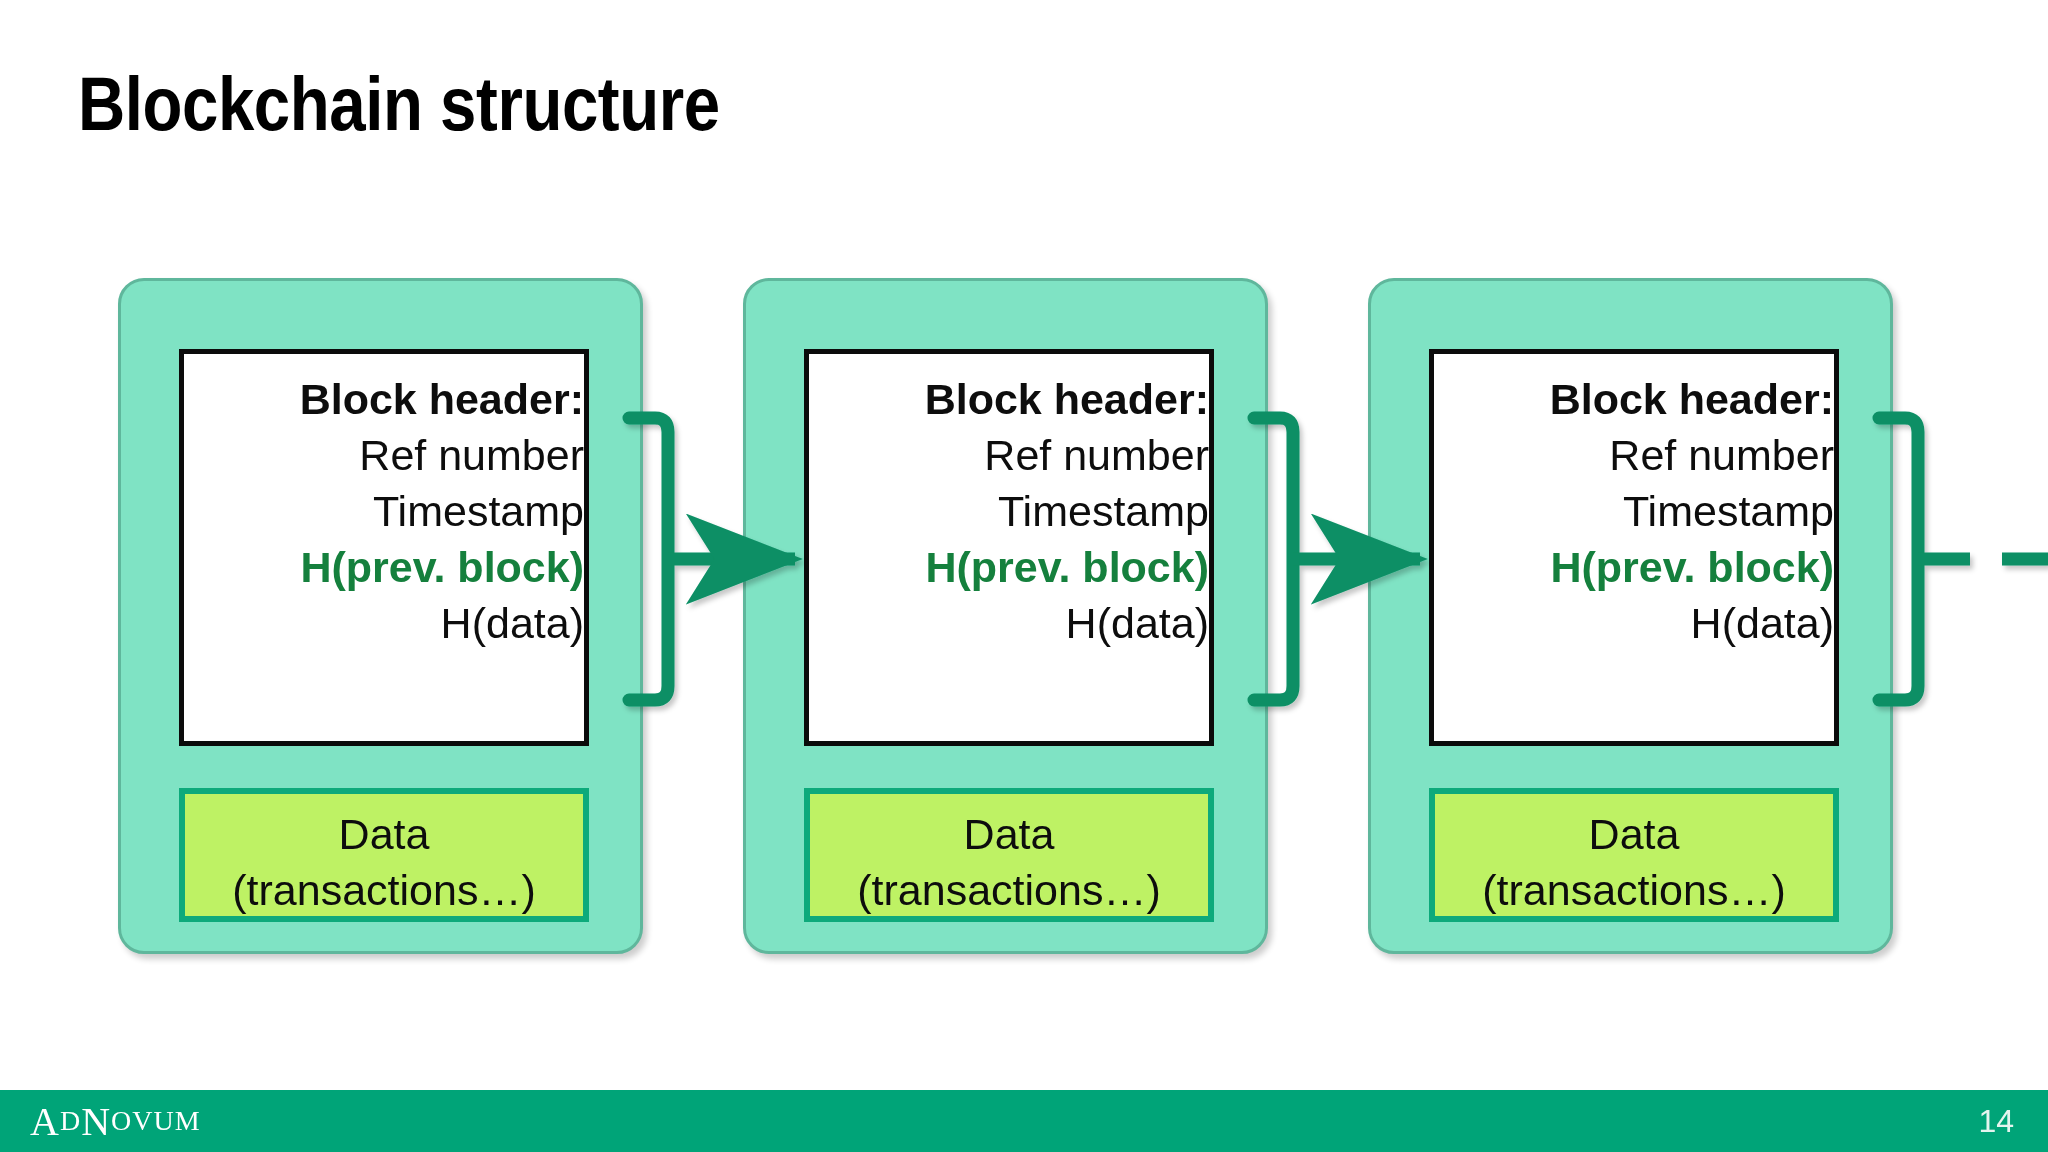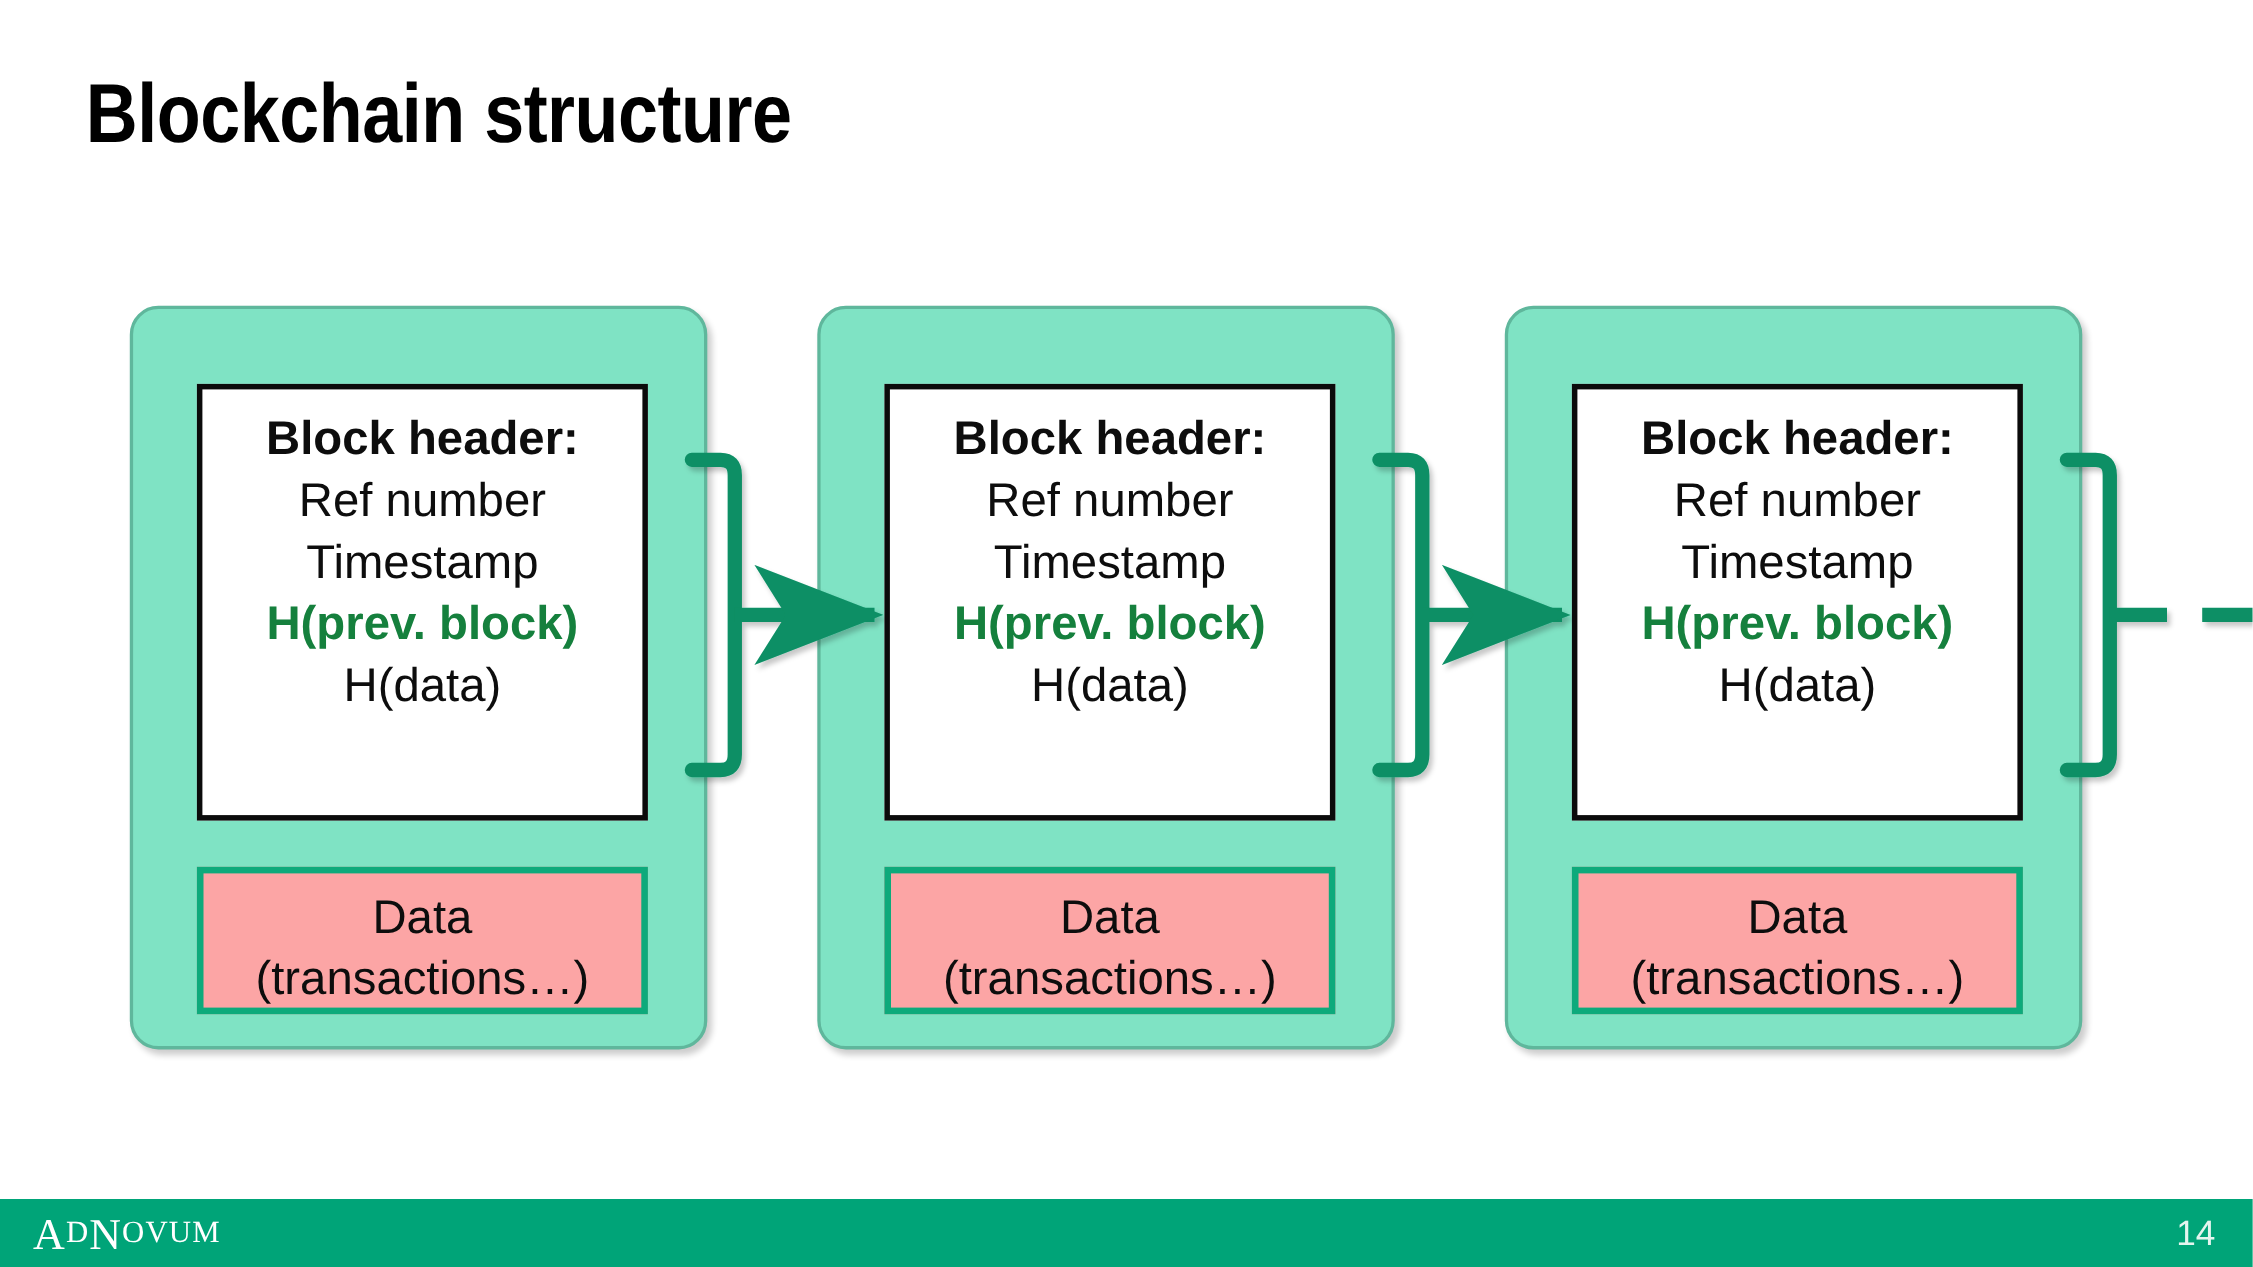--- a/index.html
+++ b/index.html
@@ -60,41 +60,41 @@
   
   .header-box {
     position: absolute;
     left: 58px;
     top: 68px;
     width: 410px;
     height: 397px;
     background: #ffffff;
     border: 5px solid #0b0b0b;
     box-sizing: border-box;
-    text-align: center;
+    text-align: right;
     padding-top: 17px;
   }
   .hline {
     font-family: "Liberation Sans", sans-serif;
     font-size: 43px;
     line-height: 56px;
     color: #0d0d0d;
     white-space: nowrap;
   }
   .hline.bold  { font-weight: bold; }
   .hline.hash  { font-weight: bold; color: #15803d; }
 
   
   .data-box {
     position: absolute;
     left: 58px;
     top: 507px;
     width: 410px;
     height: 134px;
-    background: #fca5a5;
+    background: #bef264;
     border: 6px solid #0DAA7B;
     box-sizing: border-box;
     text-align: center;
     padding-top: 12px;
   }
   .dline {
     font-family: "Liberation Sans", sans-serif;
     font-size: 43px;
     line-height: 56px;
     color: #0d0d0d;

